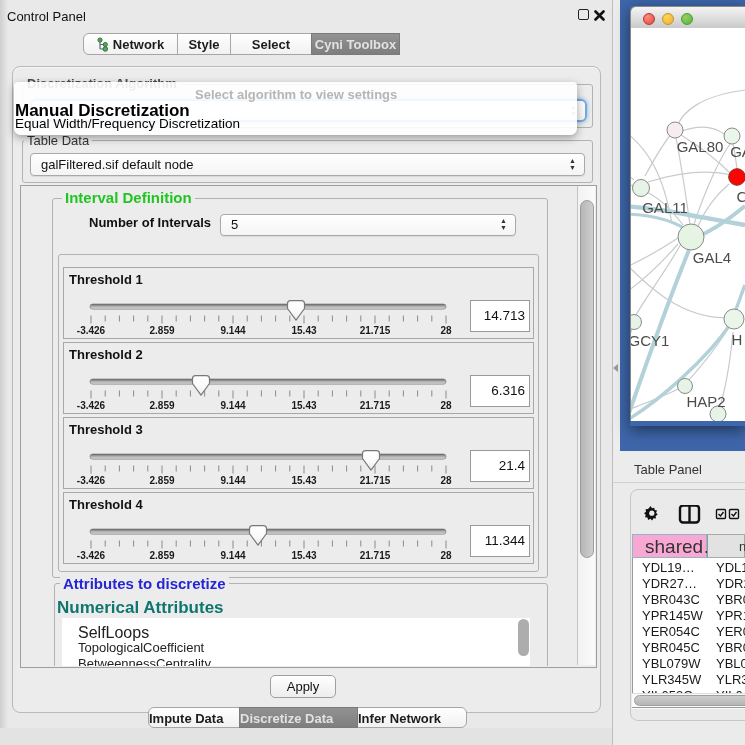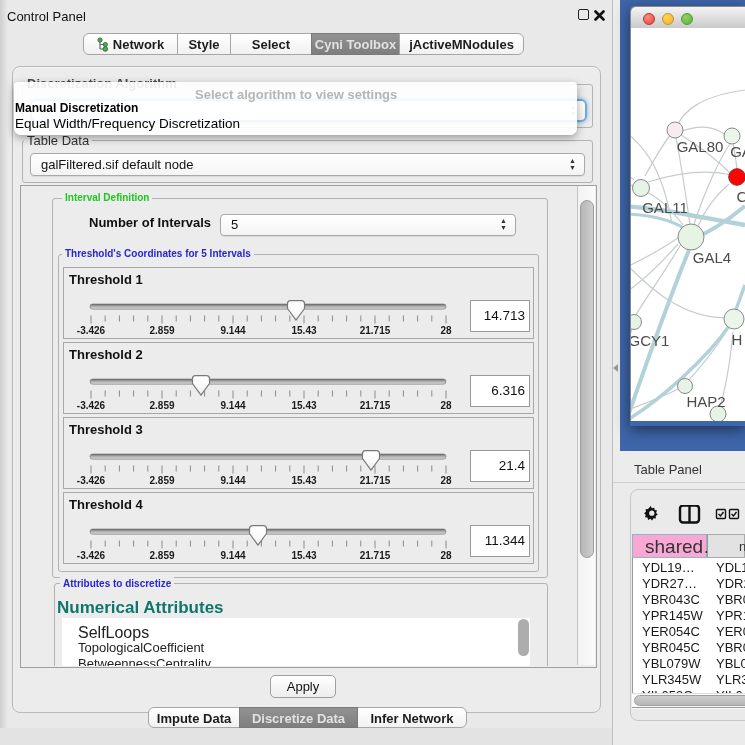--- a/index.html
+++ b/index.html
@@ -1,25 +1,25 @@
 <!DOCTYPE html>
 <html><head><meta charset="utf-8"><style>
 html,body{margin:0;padding:0}
 #page{position:relative;width:745px;height:745px;background:#e9e9e9;font-family:"Liberation Sans",sans-serif;overflow:hidden}
 .abs{position:absolute}
 .gbox{position:absolute;border:1px solid #b2b2b2;border-radius:3px}
-.glabel{position:absolute;font-size:10px;background:#ececec;padding:0 3px;line-height:13px}
+.glabel{position:absolute;font-size:15px;background:#ececec;padding:0 3px;line-height:13px}
 .combo{position:absolute;background:linear-gradient(#ffffff,#f4f4f4);border:1px solid #a9a9a9;border-radius:4px;font-size:13px;color:#111;box-shadow:0 1px 1px rgba(0,0,0,0.08)}
 .combo .tx{position:absolute;left:10px;top:3px}
 .stepper{position:absolute;right:7px;top:3px;width:9px;font-size:7px;line-height:7px;color:#333;text-align:center}
 .tbox{position:absolute;left:63px;width:469px;height:70px;border:1px solid #a8a8a8;background:#ececec}
 .btitle{position:absolute;left:69px;font-size:13px;font-weight:bold;color:#111}
 .vbox{position:absolute;left:470px;width:54px;height:30px;background:#fff;border:1px solid #999;font-size:13.5px;color:#111;text-align:right;line-height:30px;padding-right:4px}
 .toptab{position:absolute;top:33px;height:22px;background:linear-gradient(#ffffff,#f1f1f1);border:1px solid #a6a6a6;font-size:13px;color:#1c1c1c;text-align:center;line-height:22px;font-weight:bold;box-sizing:border-box}
-.btab{position:absolute;top:707px;height:21px;background:linear-gradient(#ffffff,#f1f1f1);border:1px solid #a6a6a6;font-size:13px;color:#1c1c1c;text-align:center;line-height:21px;font-weight:bold;box-sizing:border-box}
+.btab{position:absolute;top:707px;height:21px;background:linear-gradient(#ffffff,#f1f1f1);border:1px solid #a6a6a6;font-size:13px;color:#1c1c1c;line-height:21px;font-weight:bold;box-sizing:border-box}
 .trow{position:absolute;left:632px;width:113px;height:16px;font-size:13px;color:#1a1a1a}
 .trow .c1{position:absolute;left:10px;top:1px}
 .trow .c2{position:absolute;left:84px;top:1px}
 div.seltab{background:linear-gradient(#929292,#7e7e7e) !important;color:#e2e2e2 !important;border-color:#7a7a7a !important}
 </style></head><body>
 <div id="page">
 
 <div class="abs" style="left:0;top:0;width:613px;height:745px;background:#e9e9e9"></div>
 <div class="abs" style="left:0;top:0;width:8px;height:745px;background:linear-gradient(90deg,#cfcfcf,#e9e9e9)"></div>
 <div class="abs" style="left:0;top:728px;width:620px;height:17px;background:#e3e3e3"></div>
@@ -34,21 +34,20 @@
 
 <div class="toptab" style="left:83px;width:95px;border-radius:6px 0 0 6px"><svg width="12" height="15" style="vertical-align:-3px;margin-right:4px">
         <path d="M3 3 V12 M3 7.5 H8 M3 12 H8" stroke="#5a6b78" stroke-width="1.2" fill="none"></path>
         <circle cx="3" cy="3" r="2.1" fill="#55a85a" stroke="#2f6b33" stroke-width="0.9"></circle>
         <circle cx="8.3" cy="7.5" r="2.1" fill="#55a85a" stroke="#2f6b33" stroke-width="0.9"></circle>
         <circle cx="8.3" cy="12" r="2.3" fill="#55a85a" stroke="#2f6b33" stroke-width="0.9"></circle>
       </svg>Network</div>
 <div class="toptab" style="left:177px;width:54px">Style</div>
 <div class="toptab" style="left:230px;width:82px">Select</div>
 <div class="toptab seltab" style="left:311px;width:89px">Cyni Toolbox</div>
-<div class="toptab" style="left:399px;width:125px;border-radius:0 6px 6px 0">jActiveMNodules</div>
 
 <div class="abs" style="left:12px;top:66px;width:587px;height:645px;border:1px solid #b9b9b9;border-radius:8px;background:#ececec;box-shadow:inset 0 1px 0 #f6f6f6"></div>
 
 <div class="gbox" style="left:22px;top:84px;width:569px;height:42px"></div>
 <div class="glabel" style="left:24px;top:77px;color:#4a4a4a;font-weight:bold;font-size:13px">Discretization Algorithm</div>
 <div class="combo" style="left:30px;top:99px;width:553px;height:19px;border:2px solid #74a9dc;border-radius:6px;box-shadow:0 0 4px rgba(110,160,215,0.8)">
       <span class="stepper" style="top:2px;color:#999">▲<br>▼</span>
     </div>
 
 <div class="gbox" style="left:22px;top:140px;width:569px;height:41px"></div>
@@ -64,21 +63,20 @@
 
 <div class="gbox" style="left:52px;top:198px;width:494px;height:378px"></div>
 <div class="glabel" style="left:62px;top:191px;color:#21c521;font-weight:bold">Interval Definition</div>
 <div class="abs" style="left:89px;top:215px;font-size:13px;font-weight:bold;color:#111">Number of Intervals</div>
 <div class="combo" style="left:220px;top:214px;width:294px;height:20px">
       <span class="tx" style="top:2px">5</span>
       <span class="stepper" style="top:2px">▲<br>▼</span>
     </div>
 
 <div class="gbox" style="left:58px;top:254px;width:479px;height:316px"></div>
-<div class="glabel" style="left:62px;top:247px;color:#2525d4;font-weight:bold">Threshold's Coordinates for 5 Intervals</div>
 
 <svg width="0" height="0" style="position:absolute">
       <defs>
         <linearGradient id="thg" x1="0" y1="0" x2="0" y2="1">
           <stop offset="0" stop-color="#ffffff"></stop>
           <stop offset="0.55" stop-color="#fafafa"></stop>
           <stop offset="1" stop-color="#ececec"></stop>
         </linearGradient>
       </defs>
     </svg>
@@ -401,15 +399,15 @@
     <div class="trow" style="top:687px">
       <span class="c1">YIL052C</span>
       <span class="c2">YIL0</span>
     </div>
 <div class="abs" style="left:632px;top:693px;width:113px;height:15px;background:#fafafa;border-top:1px solid #ddd"></div>
 <div class="abs" style="left:634px;top:695px;width:120px;height:9px;background:linear-gradient(#cdcdcd,#b5b5b5);border:1px solid #a0a0a0;border-radius:6px"></div>
 <div class="abs" style="left:632px;top:707px;width:113px;height:1px;background:#999"></div>
 
 <div class="abs" style="left:14px;top:82px;width:563px;height:53px;background:rgba(255,255,255,0.9);border-radius:4px 4px 7px 7px;box-shadow:0 3px 8px rgba(0,0,0,0.35)"></div>
 <div class="abs" style="left:195px;top:87px;font-size:13px;font-weight:bold;color:#b5b5b5">Select algorithm to view settings</div>
-<div class="abs" style="left:15px;top:101px;font-size:12px;font-weight:bold;color:#000">Manual Discretization</div>
+<div class="abs" style="left:15px;top:101px;font-size:17px;font-weight:bold;color:#000">Manual Discretization</div>
 <div class="abs" style="left:15px;top:116px;font-size:13.5px;color:#000">Equal Width/Frequency Discretization</div>
 
 </div>
 </body></html>

